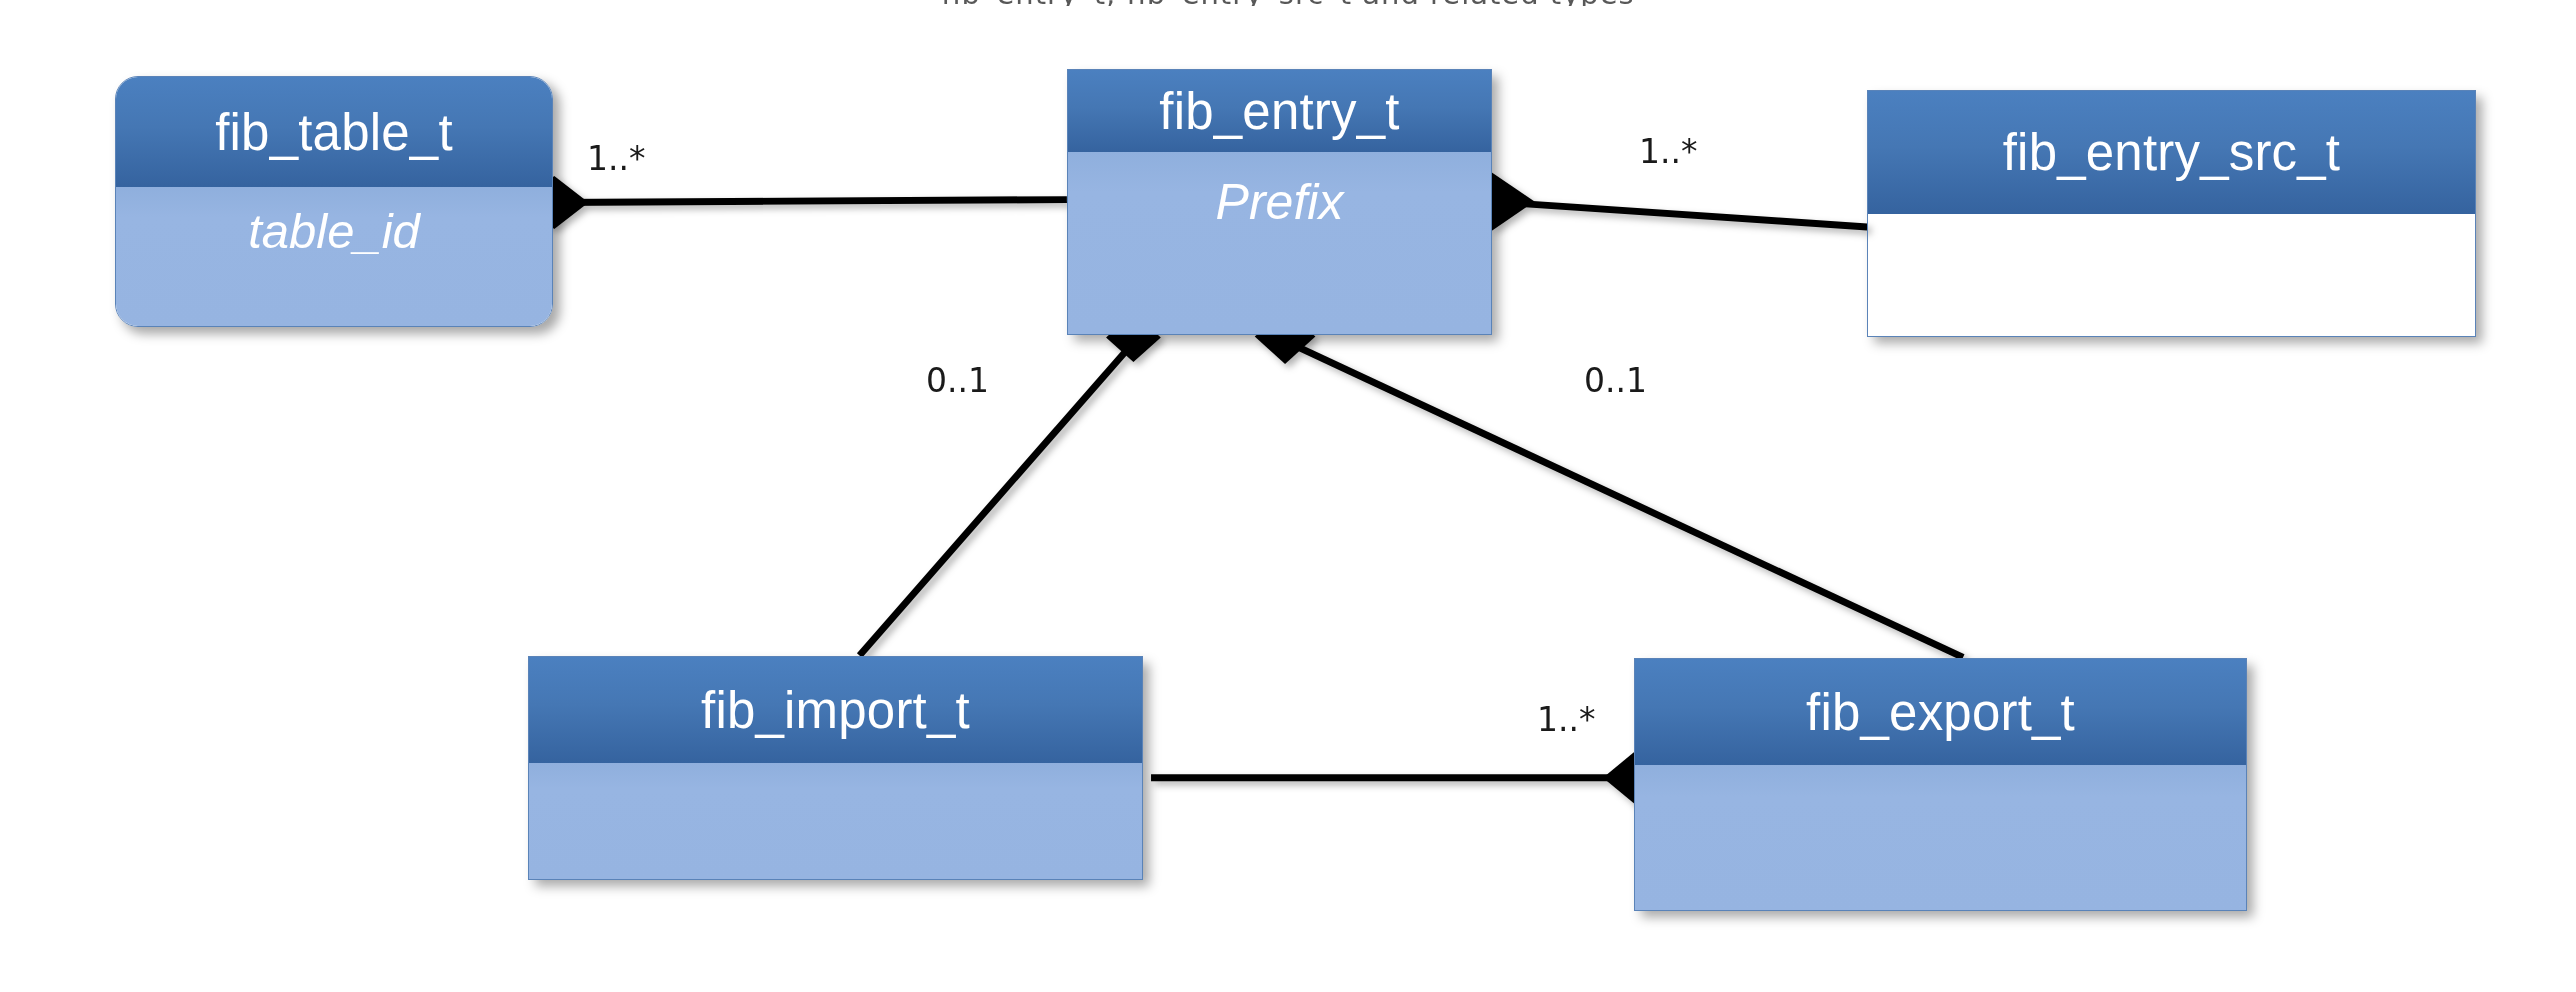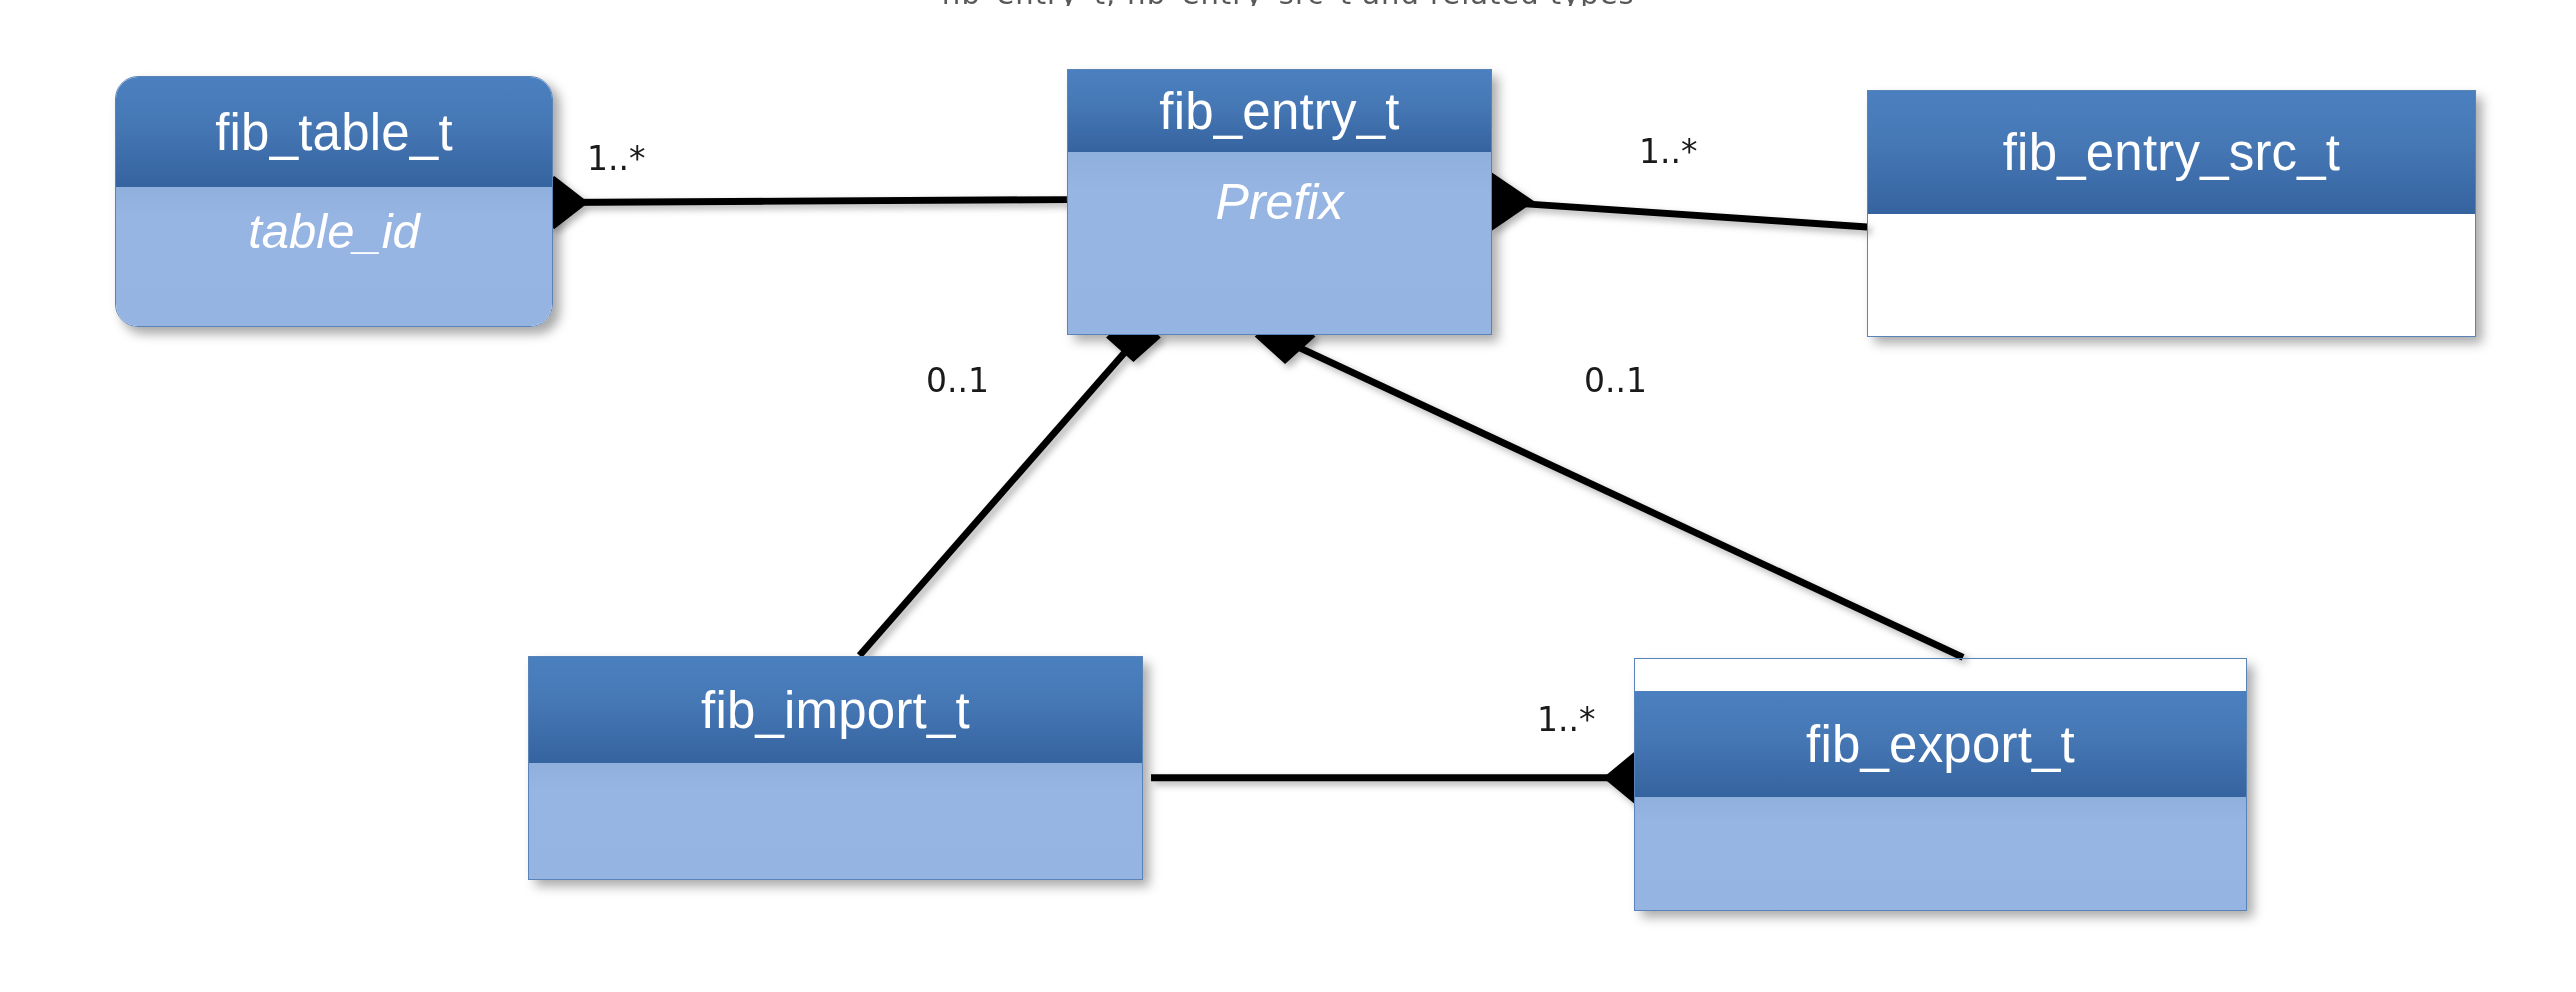--- a/index.html
+++ b/index.html
@@ -160,21 +160,21 @@
   <div class="uml-class" style="left:528px; top:656px; width:615px; height:224px;">
     <div class="uml-head" style="height:106px; font-size:51px;">
       <span>fib_import_t</span>
     </div>
     <div class="uml-body" style="font-size:49px; padding-top:13.7px;">
       <span></span>
     </div>
   </div>
 
   <div class="uml-class" style="left:1634px; top:658px; width:613px; height:253px;">
-    <div class="uml-head" style="height:106px; font-size:51px;margin-top:32px;">
+    <div class="uml-head" style="height:106px; font-size:51px;">
       <span>fib_export_t</span>
     </div>
     <div class="uml-body" style="font-size:49px; padding-top:13.7px;">
       <span></span>
     </div>
   </div>
 
   <div class="mult" style="left:587px; top:142px;">1..*</div>
 
   <div class="mult" style="left:1639px; top:135px;">1..*</div>

